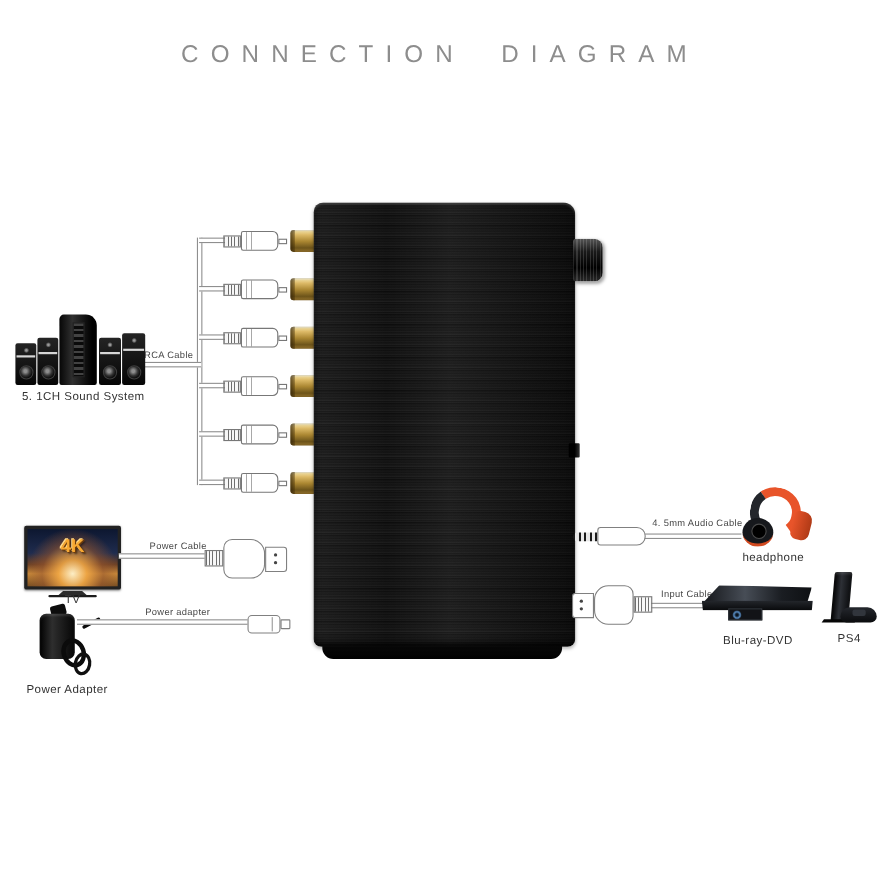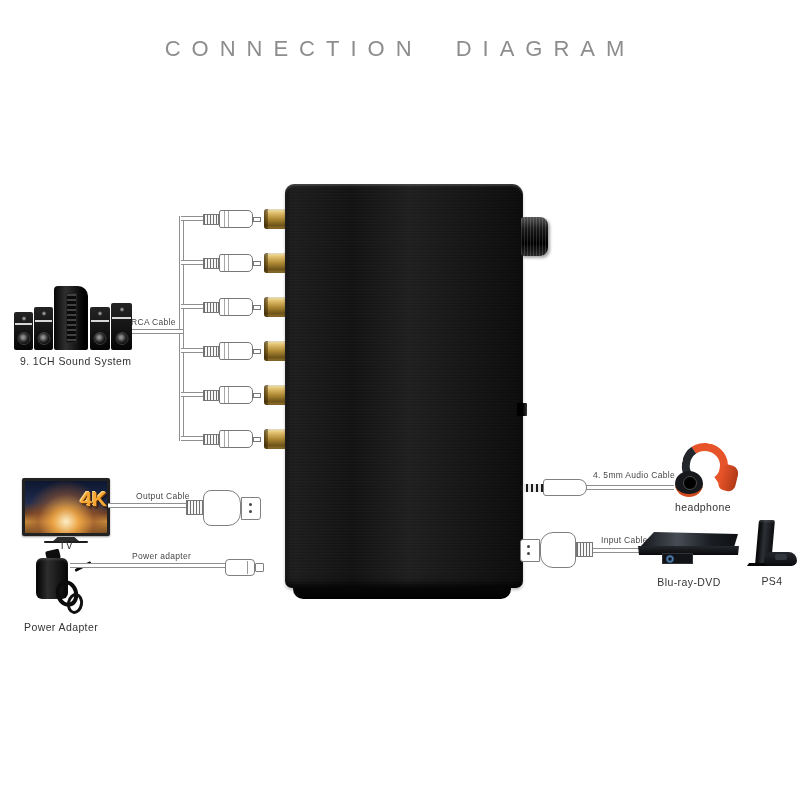--- a/index.html
+++ b/index.html
@@ -82,22 +82,22 @@
     border:1px solid #3d3d3d;box-sizing:border-box;
     background:radial-gradient(circle at 42% 40%,#8d8d8d 0 14%,#333 45%,#000 78%);}
 
   
   .tv{left:22px;top:478px;width:88px;height:58px;background:#222;border-radius:2px;padding:3px;
     box-shadow:0 1px 2px rgba(0,0,0,.4);}
   .tv-screen{width:100%;height:100%;position:relative;overflow:hidden;
     background:
       radial-gradient(ellipse at 50% 78%, rgba(255,243,205,.95) 0%, rgba(244,170,70,.85) 22%, rgba(150,85,45,.55) 48%, rgba(0,0,0,0) 72%),
       linear-gradient(180deg,#0d1730 0%,#1f2c4e 42%,#6e4226 62%,#c98a3a 78%,#7a4f22 100%);}
-  .tv-4k{position:absolute;left:0;top:6px;width:100%;text-align:right;
-    font-size:21px;font-weight:bold;color:#f7a832;
+  .tv-4k{position:absolute;left:0;top:6px;width:100%;text-align:center;
+    font-size:17px;font-weight:bold;color:#f7a832;
     text-shadow:1px 1px 0 #6e3c0c, -1px -1px 0 #ffd98a, 2px 2px 2px rgba(0,0,0,.6);}
   .tv-stand{left:52px;top:537px;width:28px;height:5px;background:#2c2c2c;
     clip-path:polygon(20% 0,80% 0,100% 100%,0 100%);}
   .tv-base{left:44px;top:541px;width:44px;height:2px;background:#1c1c1c;border-radius:1px;}
 
   
   .hdmi{position:absolute;height:36px;}
   .hdmi .ribs{position:absolute;width:17px;height:15px;top:10px;border:1px solid #777;box-sizing:border-box;
     background:repeating-linear-gradient(90deg,#6e6e6e 0 1px,#f7f7f7 1px 3px);}
   .hdmi .body{position:absolute;width:38px;height:36px;top:0;background:#fff;border:1px solid #808080;box-sizing:border-box;}
@@ -242,33 +242,33 @@
       <div class="stripe"></div>
       <div class="tw"></div>
       <div class="dr"></div>
     </div>
   <div class="sat" style="left:97px;top:17px;width:21px;height:47px">
       <div class="stripe"></div>
       <div class="tw"></div>
       <div class="dr"></div>
     </div>
 </div>
-<div class="abs dev-lbl" style="left:20px;top:355px">9. 1CH Sound System</div>
+<div class="abs dev-lbl" style="left:20px;top:355px">5. 1CH Sound System</div>
 
 <div class="abs tv">
   <div class="tv-screen">
     <div class="tv-4k">4K</div>
   </div>
 </div>
 <div class="abs tv-stand"></div>
 <div class="abs tv-base"></div>
 <div class="abs dev-lbl tc" style="left:22px;top:539px;width:88px">TV</div>
 
 <div class="cable-h" style="left:108px;top:503px;width:78px"></div>
-<div class="abs cable-lbl" style="left:136px;top:491px">Output Cable</div>
+<div class="abs cable-lbl" style="left:136px;top:491px">Power Cable</div>
 <div class="hdmi abs" style="left:186px;top:490px;width:78px">
   <div class="ribs" style="left:0"></div>
   <div class="body" style="left:17px;border-radius:8px 13px 13px 8px"></div>
   <div class="tip" style="left:55px;border-radius:0 3px 3px 0"></div>
   <div class="d1" style="left:63px;top:13px"></div>
   <div class="d2" style="left:63px;top:20px"></div>
 </div>
 
 <div class="abs pa">
   <div class="pa-plugtop"></div>

